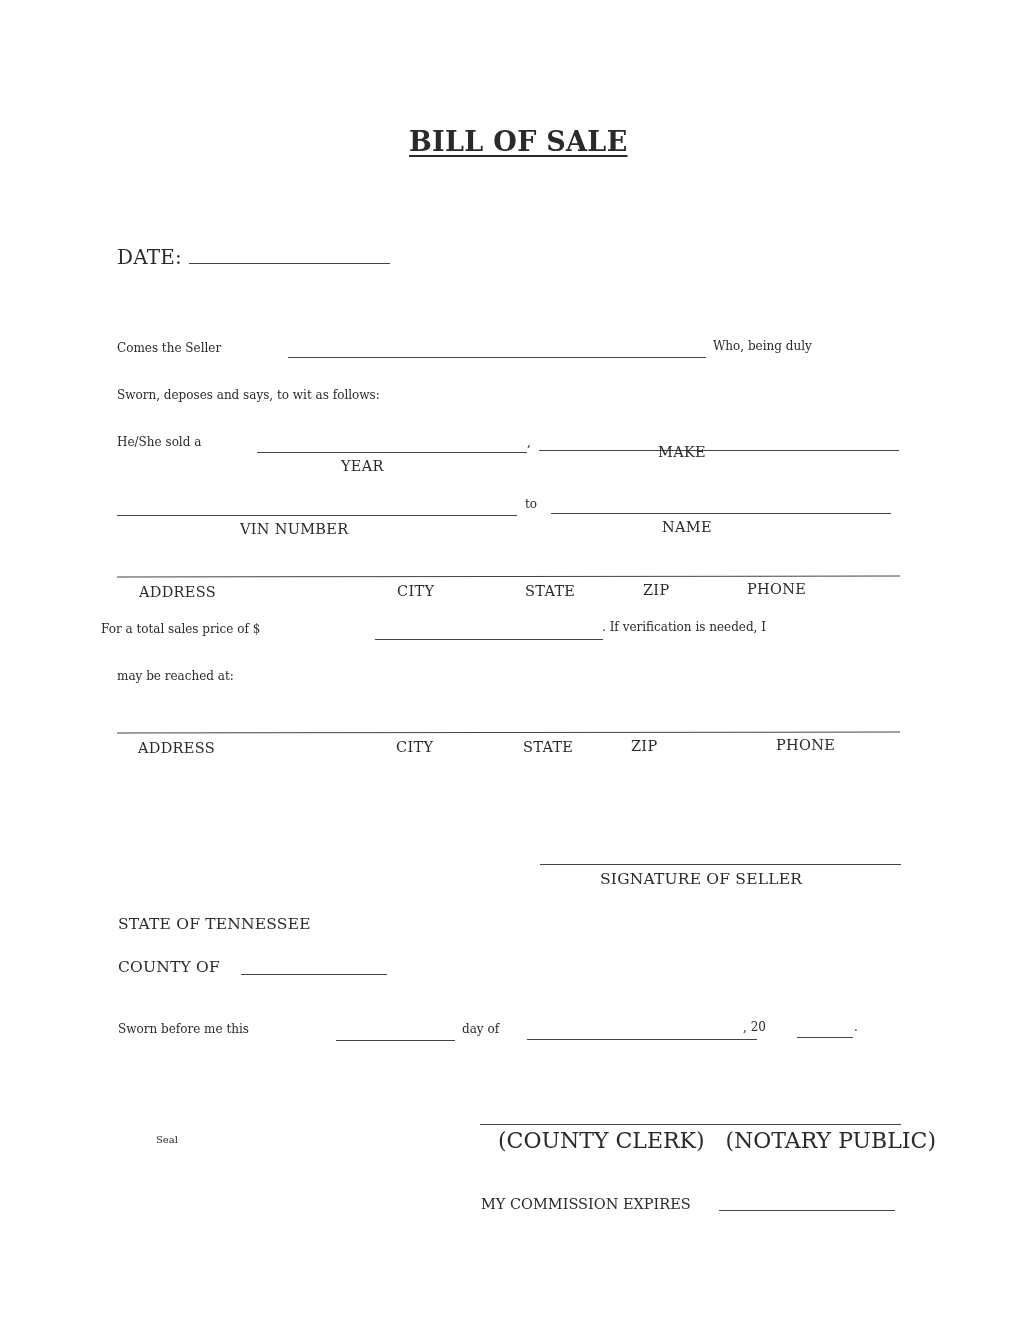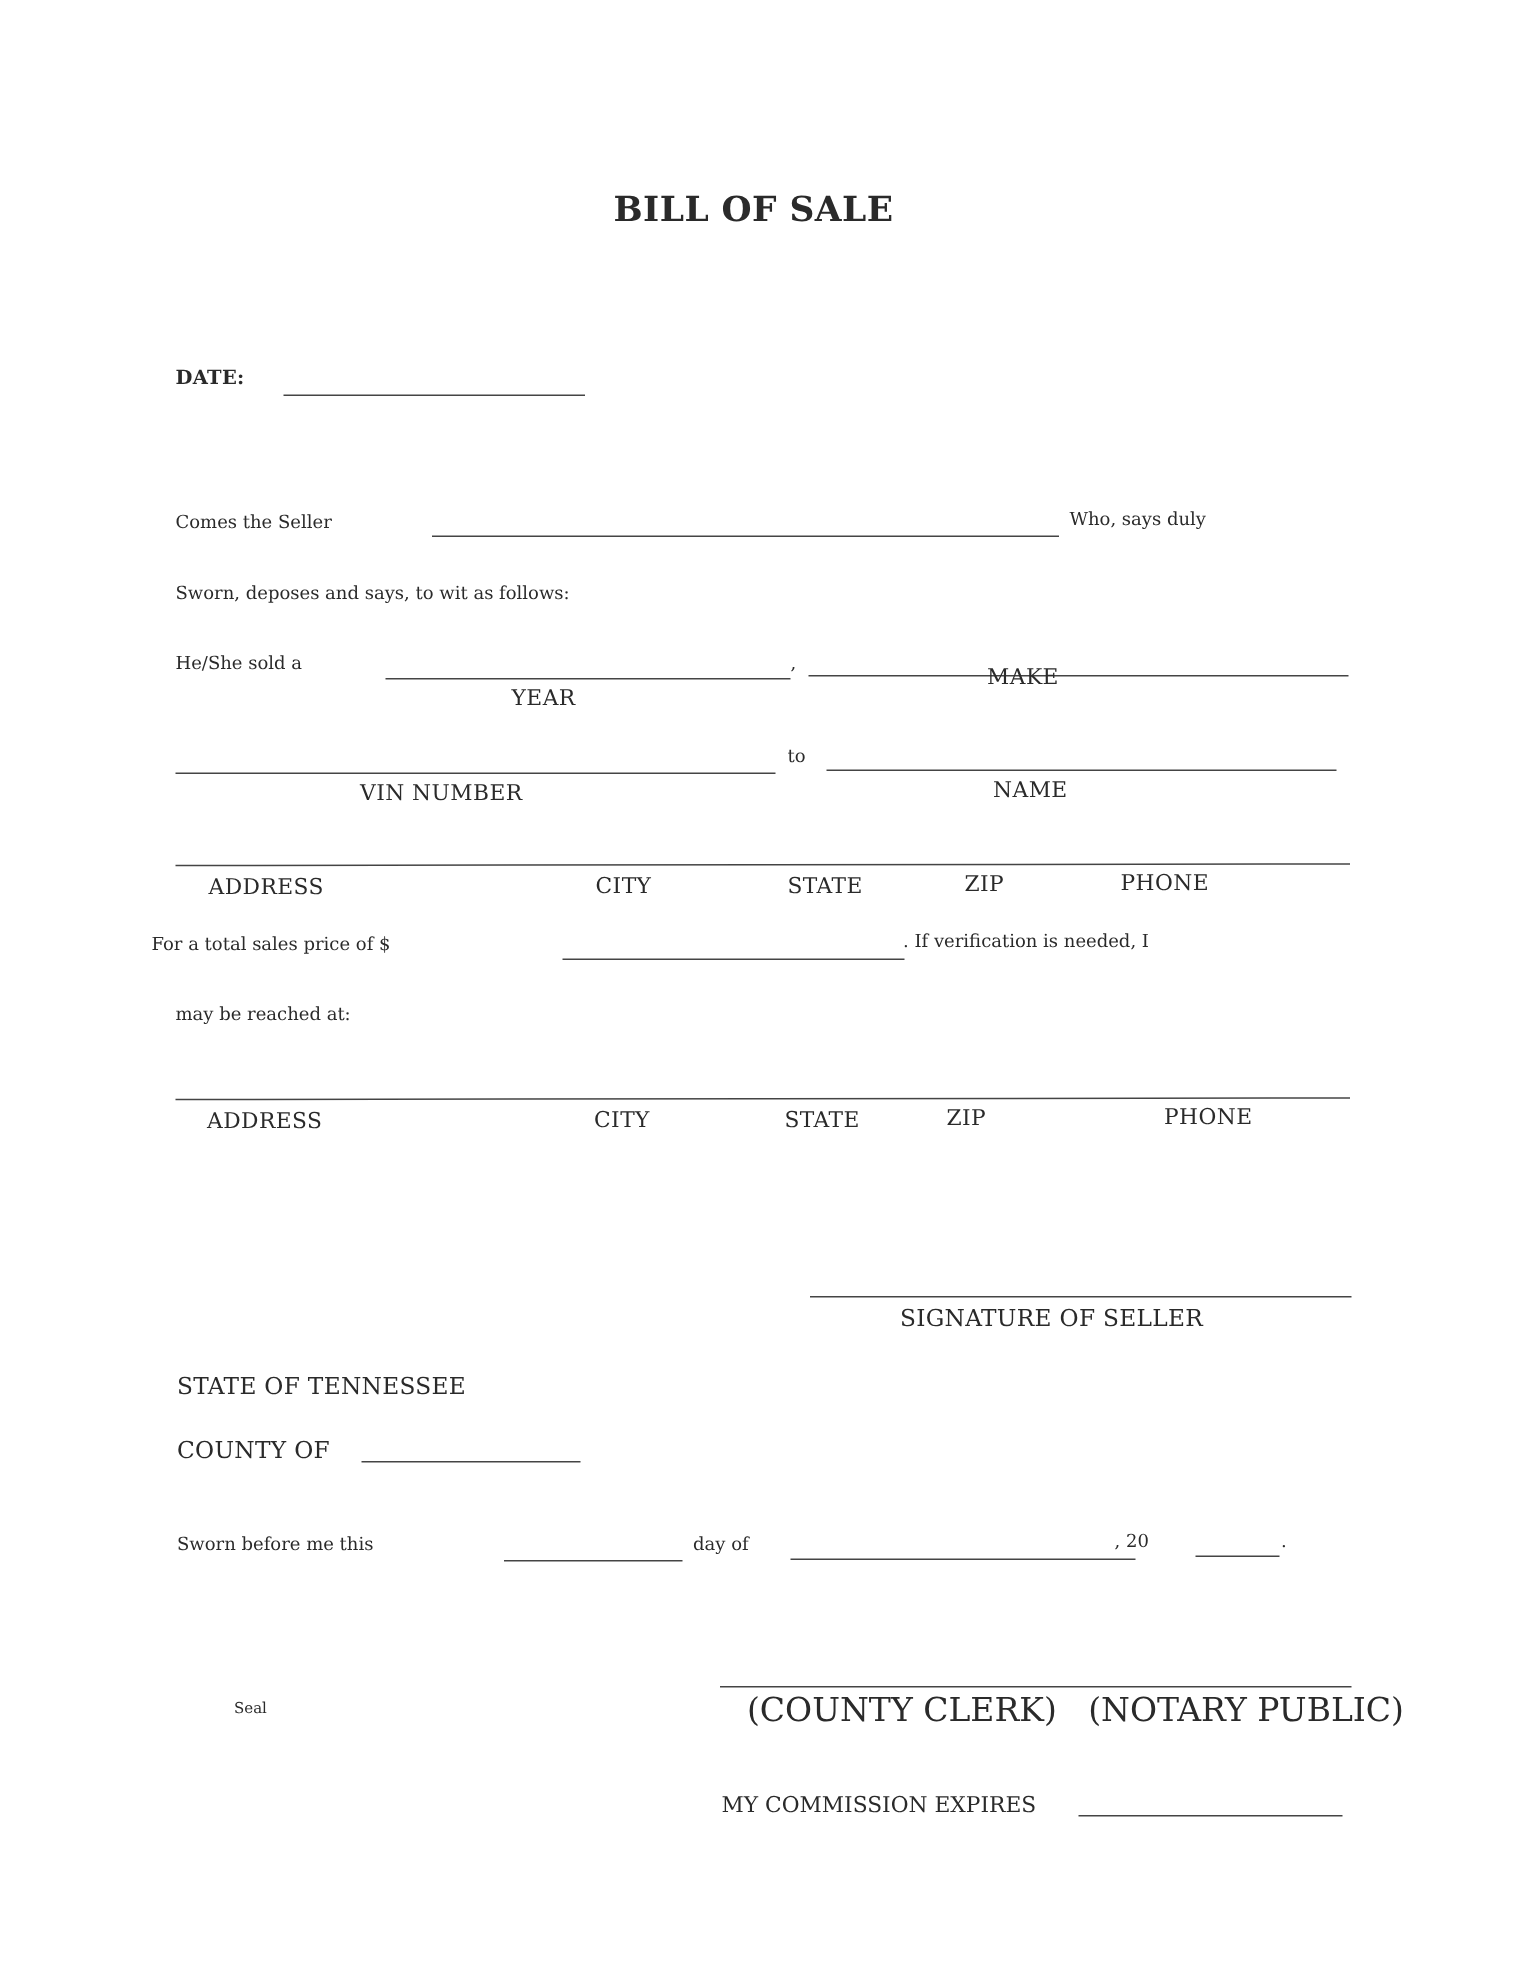--- a/index.html
+++ b/index.html
@@ -1,39 +1,39 @@
 <!DOCTYPE html>
 <html><head>
 <meta charset="utf-8">
 <style>
   html, body { margin: 0; padding: 0; background: #ffffff; }
   body { width: 1020px; height: 1320px; position: relative; overflow: hidden;
          font-family: "DejaVu Serif", "Liberation Serif", serif; color: #2a2a2a; }
   .abs { position: absolute; white-space: nowrap; }
-  .title { font-size: 23px; font-weight: bold; text-underline-offset: 4px; letter-spacing: 0.3px; }
+  .title { font-size: 27px; font-weight: bold; text-decoration: underline; text-underline-offset: 4px; letter-spacing: 0.3px; }
   .t18 { font-size: 12px; }
-  .t17b { font-size: 13px; font-weight: bold; letter-spacing: 0.2px; }
+  .t17b { font-size: 20px; font-weight: normal; letter-spacing: 0.2px; }
   .cap { font-size: 14.5px; letter-spacing: 0.3px; }
   .cap2 { font-size: 15.5px; letter-spacing: 0.2px; }
   .line { position: absolute; height: 0; border-top: 1.4px solid #444; }
   .field { position: absolute; height: 22px; }
 </style>
 </head>
 <body>
 
 <div class="abs title" style="left:409px; top:126px;">BILL OF SALE</div>
 
 <div class="abs t17b" style="left:117px; top:245px;">DATE:</div>
 <div class="line" style="left:189px; top:263px; width:201px;"></div>
 <div class="field" style="left:189px; top:242px; width:201px;"></div>
 
 <div class="abs t18" style="left:117px; top:341px;">Comes the Seller</div>
 <div class="line" style="left:288px; top:357px; width:418px;"></div>
 <div class="field" style="left:288px; top:336px; width:418px;"></div>
-<div class="abs t18" style="left:713px; top:339px;">Who,  says duly</div>
+<div class="abs t18" style="left:713px; top:339px;">Who,  being duly</div>
 
 <div class="abs t18" style="left:117px; top:388px;">Sworn, deposes and says, to wit as follows:</div>
 
 <div class="abs t18" style="left:117px; top:435px;">He/She sold a</div>
 <div class="line" style="left:257px; top:452px; width:270px;"></div>
 <div class="field" style="left:257px; top:431px; width:270px;"></div>
 <div class="abs t18" style="left:527px; top:435px;">,</div>
 <div class="line" style="left:539px; top:450px; width:360px;"></div>
 <div class="field" style="left:539px; top:429px; width:360px;"></div>
 <div class="abs cap" style="left:341px; top:458px;">YEAR</div>

